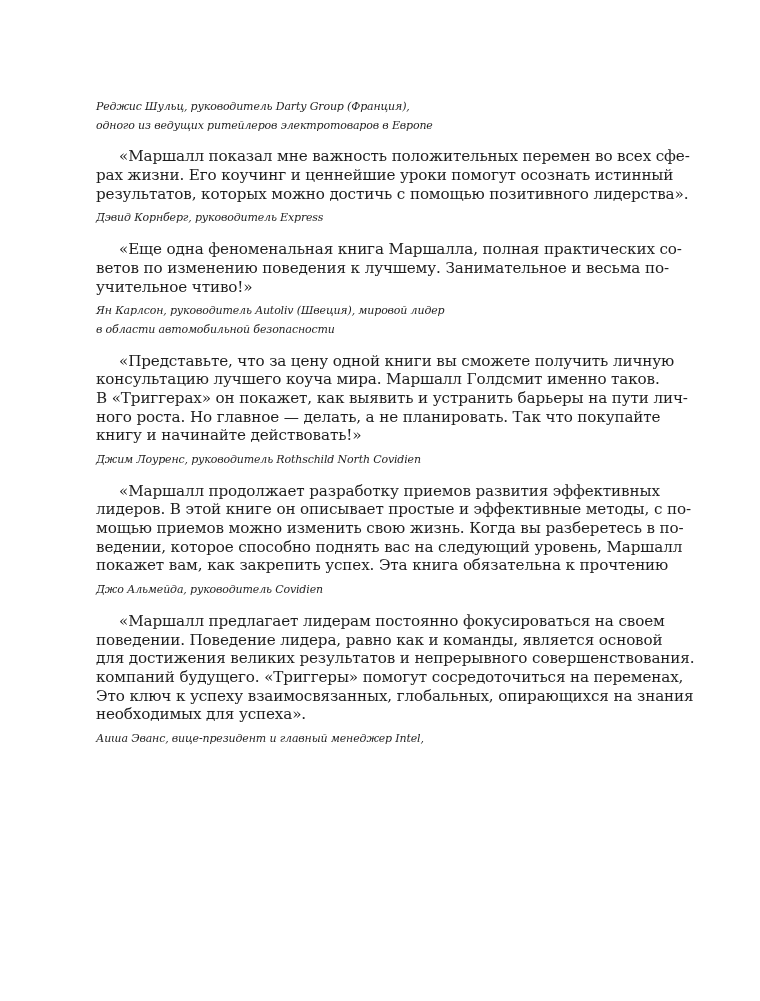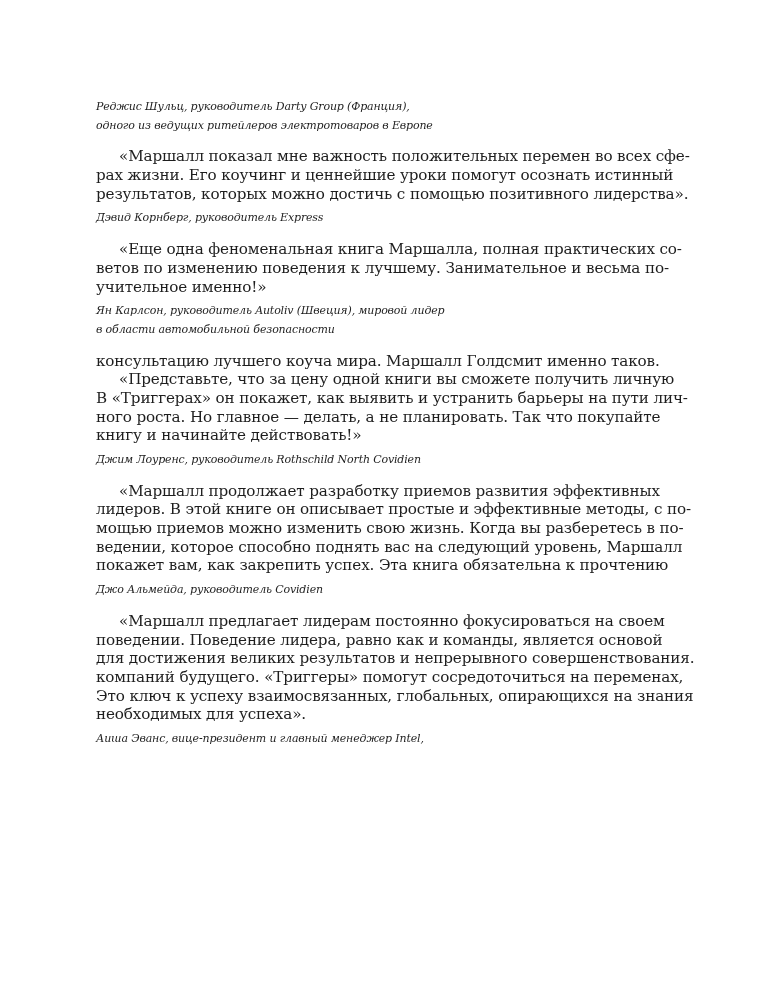--- a/index.html
+++ b/index.html
@@ -77,32 +77,32 @@
     </div>
     <div class="attr">
       <span class="line">Дэвид Корнберг, руководитель Express</span>
     </div>
   </div>
 
   <div class="block">
     <div class="quote">
       <span class="line first">«Еще одна феноменальная книга Маршалла, полная практических со-</span>
       <span class="line">ветов по изменению поведения к лучшему. Занимательное и весьма по-</span>
-      <span class="line last">учительное именно!»</span>
+      <span class="line last">учительное чтиво!»</span>
     </div>
     <div class="attr">
       <span class="line">Ян Карлсон, руководитель Autoliv (Швеция), мировой лидер</span>
       <span class="line">в области автомобильной безопасности</span>
     </div>
   </div>
 
   <div class="block">
     <div class="quote">
+      <span class="line first">«Представьте, что за цену одной книги вы сможете получить личную</span>
       <span class="line">консультацию лучшего коуча мира. Маршалл Голдсмит именно таков.</span>
-      <span class="line first">«Представьте, что за цену одной книги вы сможете получить личную</span>
       <span class="line">В «Триггерах» он покажет, как выявить и устранить барьеры на пути лич-</span>
       <span class="line">ного роста. Но главное — делать, а не планировать. Так что покупайте</span>
       <span class="line last">книгу и начинайте действовать!»</span>
     </div>
     <div class="attr">
       <span class="line">Джим Лоуренс, руководитель Rothschild North Covidien</span>
     </div>
   </div>
 
   <div class="block">

